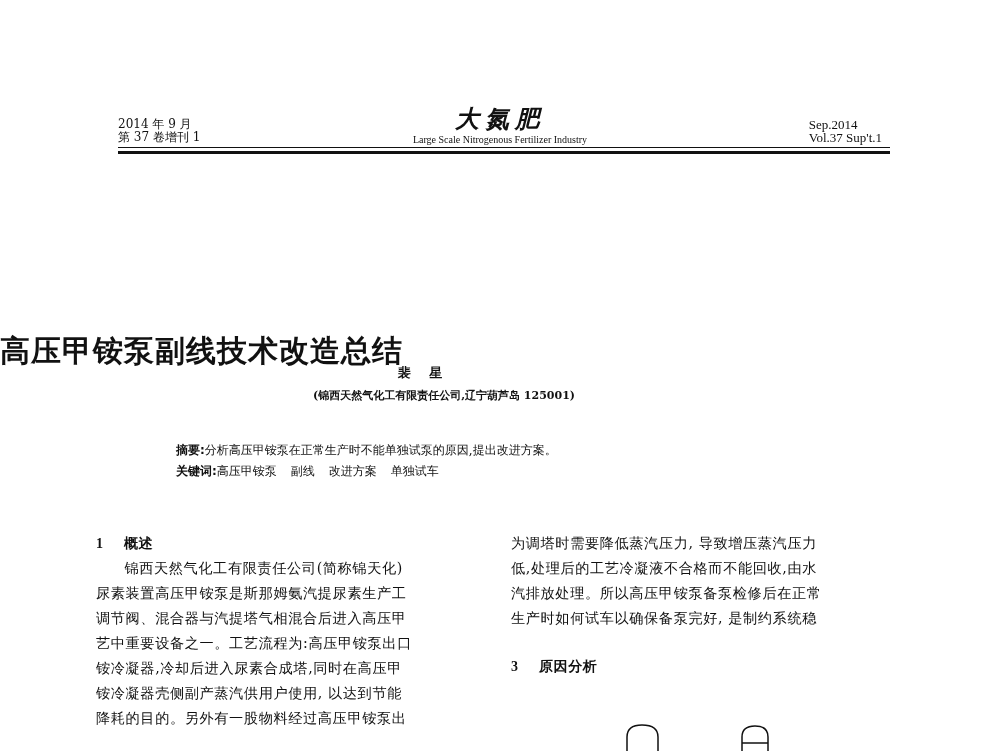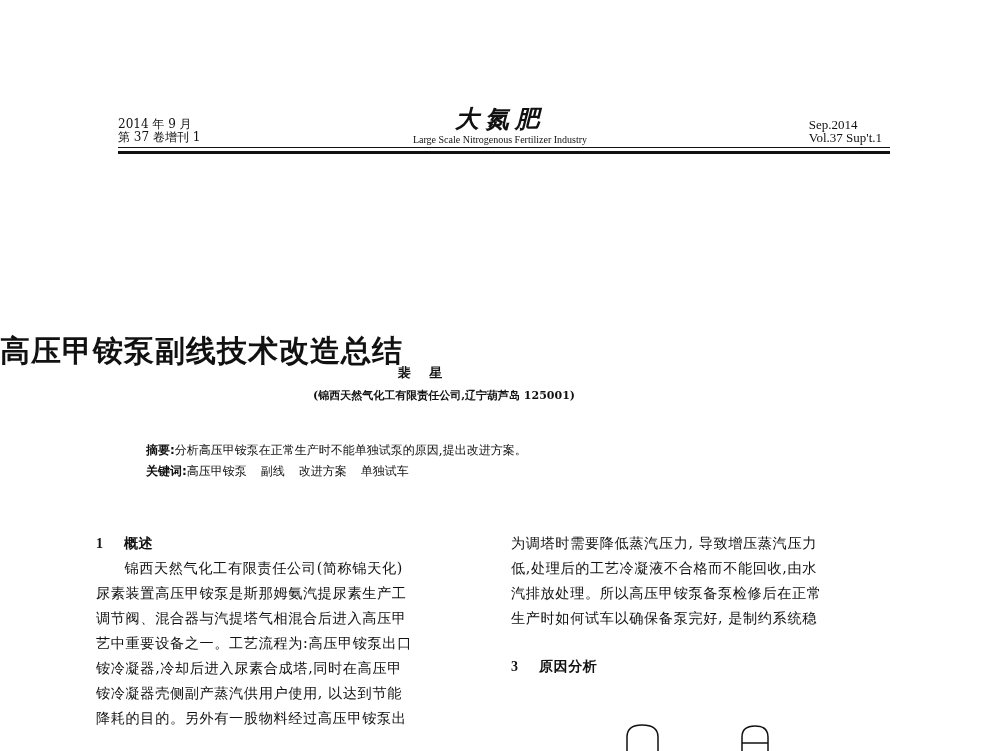--- a/index.html
+++ b/index.html
@@ -11,21 +11,21 @@
     .hdr-left { left: 118px; top: 118px; font-size: 12px; line-height: 13px; }
     .hdr-center { left: 360px; top: 106px; width: 280px; text-align: center; }
     .hdr-logo { font-size: 24px; font-weight: bold; letter-spacing: 6px; font-style: italic; line-height: 26px; }
     .hdr-sub { font-family: "Liberation Serif", serif; font-size: 10px; margin-top: 2px; }
     .hdr-right { right: 118px; top: 118px; text-align: left; font-family: "Liberation Serif", serif; font-size: 13px; line-height: 13px; }
     .rule-thin { left: 118px; width: 772px; top: 147px; height: 1px; background: #111; }
     .rule-thick { left: 118px; width: 772px; top: 151px; height: 3px; background: #111; }
     .title { left: 0; width: 1000px; top: 288px; font-family: "DejaVu Sans", sans-serif; font-size: 30px; font-weight: bold; letter-spacing: 1px; margin-top: 43px; }
     .author { left: 0; width: 840px; top: 364px; text-align: center; font-family: "DejaVu Sans", sans-serif; font-size: 13px; font-weight: bold; word-spacing: 14px; }
     .affil { left: 0; width: 888px; top: 388px; text-align: center; font-size: 11px; font-weight: bold; }
-    .abstract { left: 146px; top: 440px; font-size: 12px; line-height: 21px; }
+    .abstract { left: 176px; top: 440px; font-size: 12px; line-height: 21px; }
     .abstract .lbl { font-family: "DejaVu Sans", sans-serif; font-weight: bold; }
     .kw span.k { margin-right: 14px; }
     .col { font-size: 14.2px; line-height: 25px; letter-spacing: 0.6px; }
     .col-left { left: 96px; top: 531px; width: 392px; }
     .col-right { left: 511px; top: 531px; width: 392px; }
     .sec-head { font-family: "DejaVu Sans", sans-serif; font-weight: bold; font-size: 14px; }
     .sec-num { display: inline-block; width: 28px; font-family: "Liberation Serif", serif; font-weight: bold; }
     .para-first { text-indent: 2em; }
     .line { white-space: nowrap; }
     .fig { left: 600px; top: 723px; width: 220px; height: 40px; }

